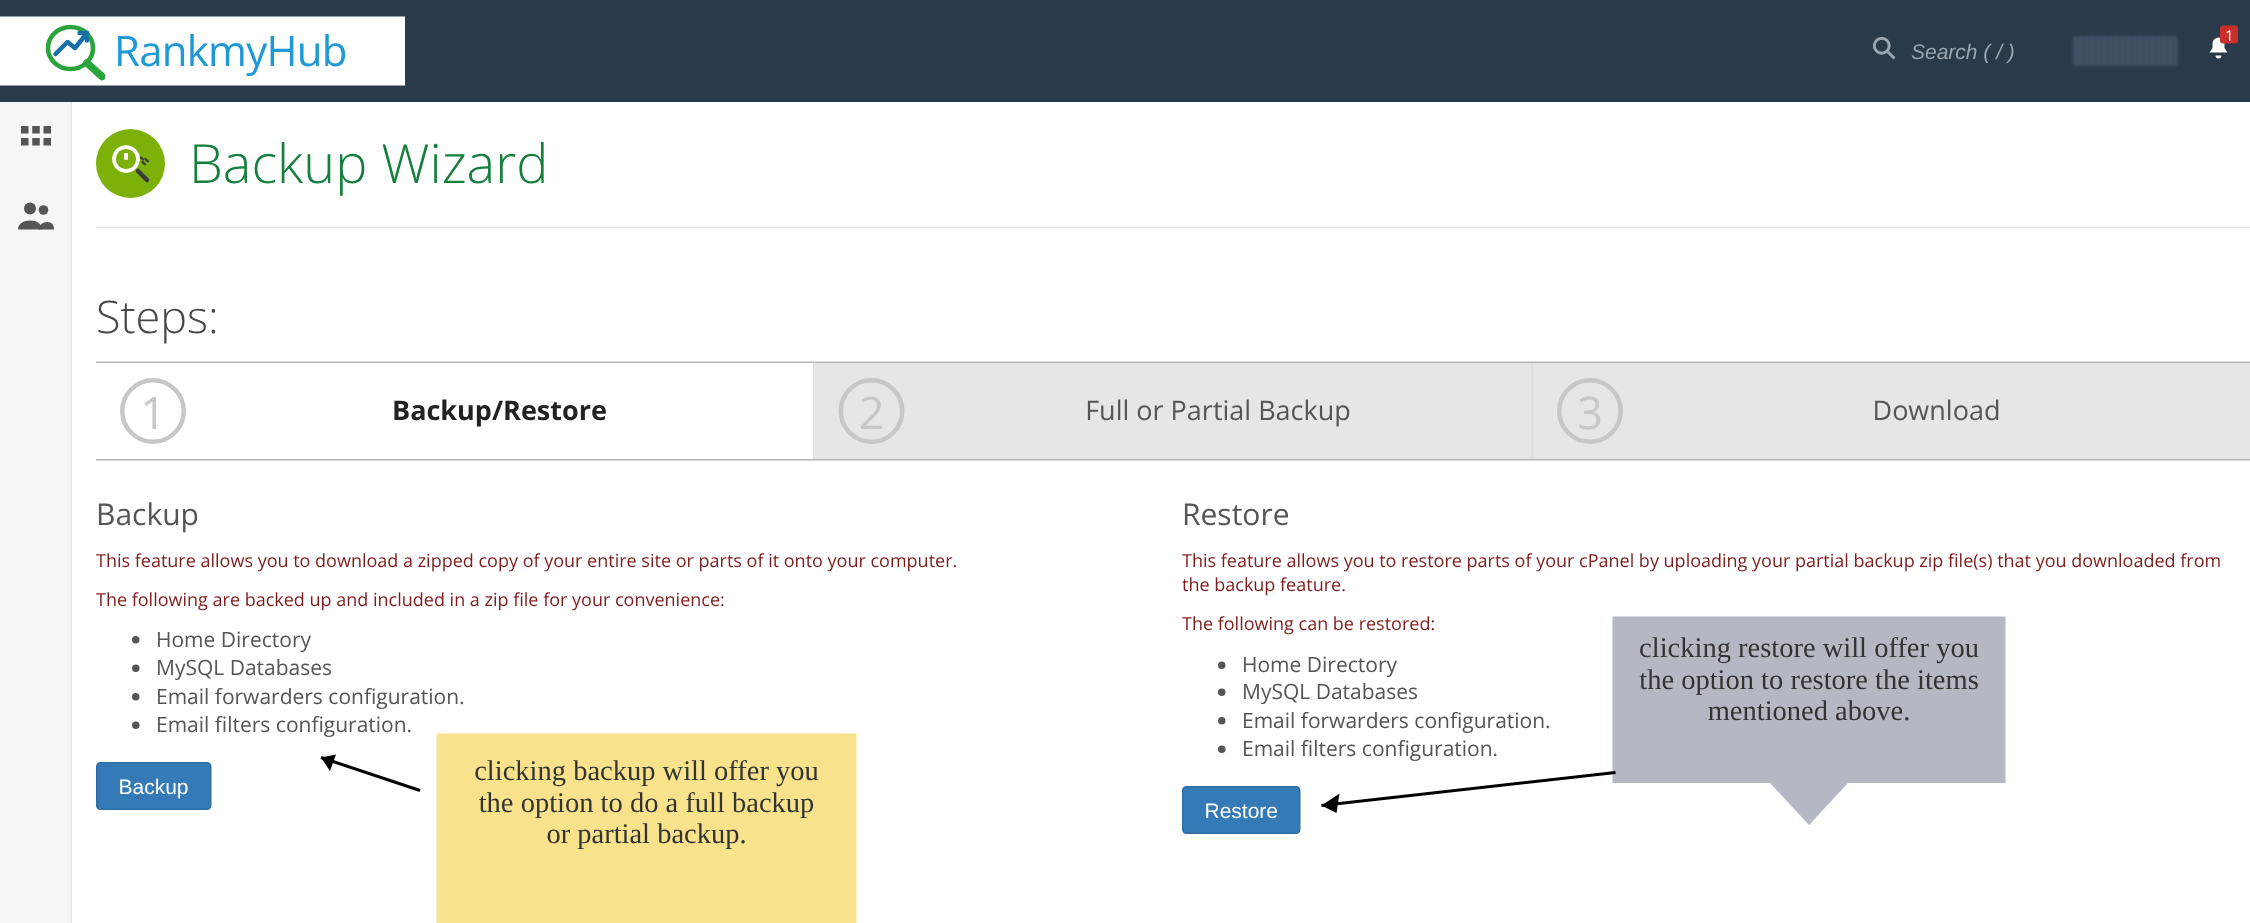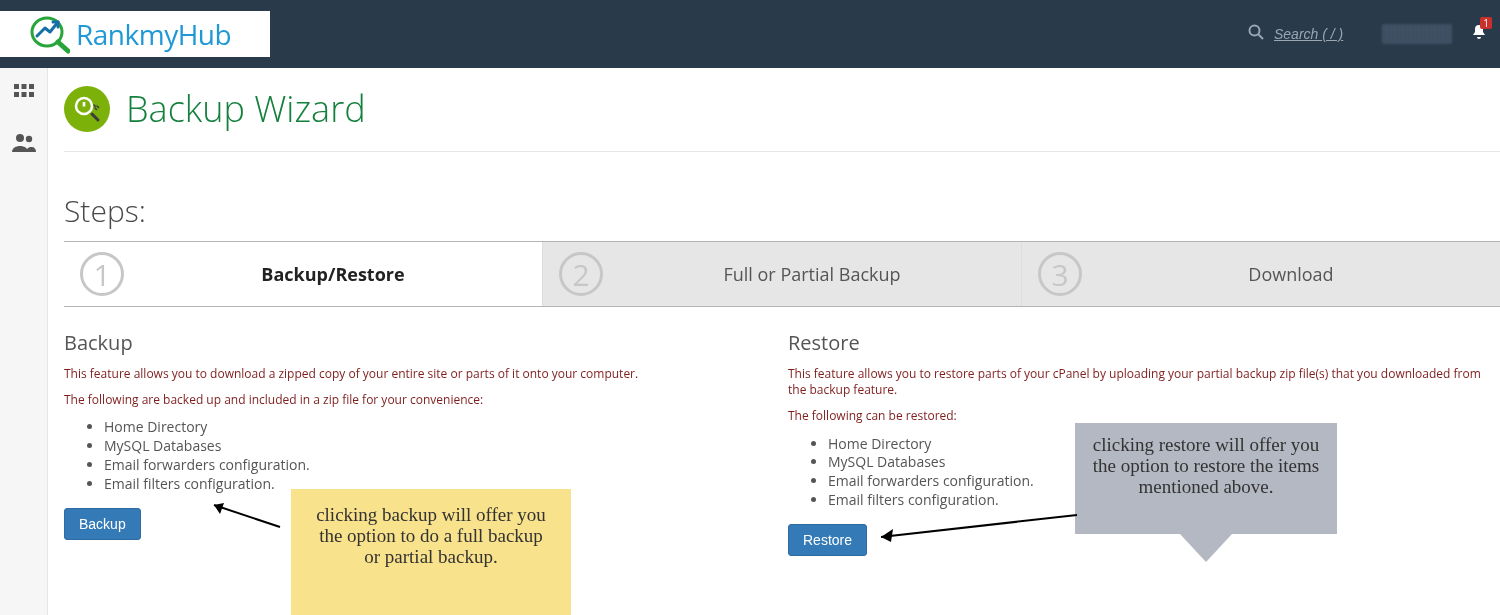--- a/index.html
+++ b/index.html
@@ -36,21 +36,20 @@
     font-size: 28px;
     font-weight: 400;
     color: #1f99d6;
     letter-spacing: -0.5px;
   }
   .topbar-right {
     display: flex;
     align-items: center;
     gap: 18px;
     color: #9aa6b2;
-    text-decoration: underline;
   }
   .search-wrap {
     display: flex;
     align-items: center;
     gap: 10px;
   }
   .search-wrap input {
     background: transparent;
     border: none;
     outline: none;
@@ -224,21 +223,21 @@
     top: 160px;
     left: 227px;
     display:flex;
     align-items:flex-start;
     justify-content:center;
     padding-top:16px;
   }
   .callout.gray {
     background: #b4b8c3;
     width: 262px;
-    top: 94px;
+    top: 82px;
     left: 287px;
     padding: 12px 12px 36px 12px;
   }
   .callout.gray::after{
     content:"";
     position:absolute;
     bottom:-28px;
     left:50%;
     margin-left:-26px;
     border-left:26px solid transparent;

